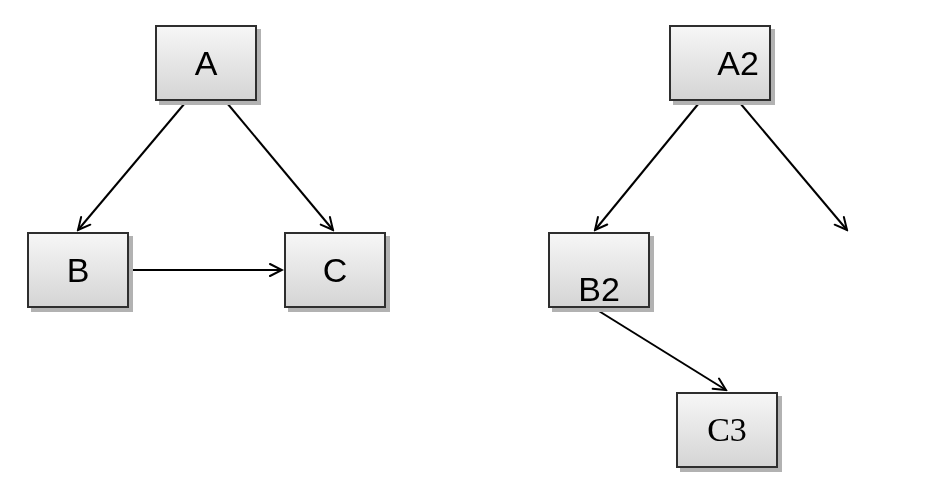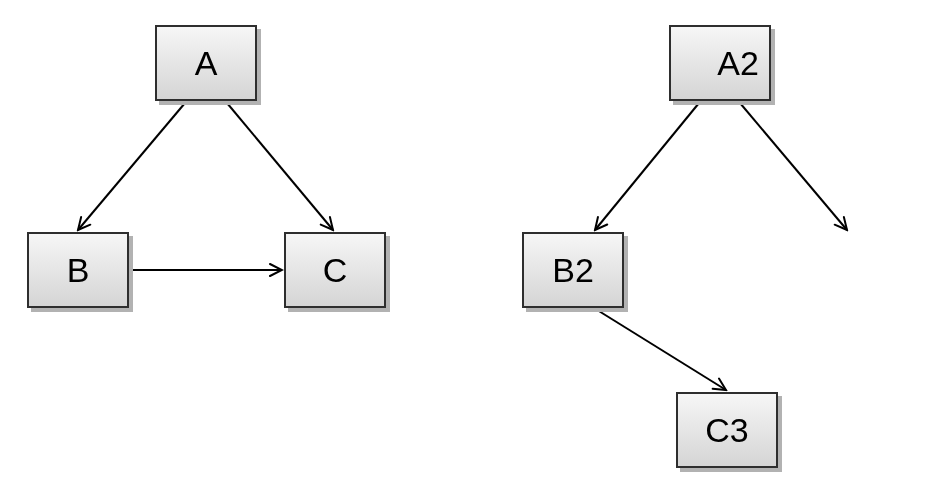--- a/index.html
+++ b/index.html
@@ -68,19 +68,19 @@
     </div>
     <div class="node" style="left: 27px; top: 232px;">
       <span class="node-label">B</span>
     </div>
     <div class="node" style="left: 284px; top: 232px;">
       <span class="node-label">C</span>
     </div>
     <div class="node" style="left: 669px; top: 25px; padding-left: 36px;">
       <span class="node-label">A2</span>
     </div>
-    <div class="node" style="left: 522px; top: 232px;">
+    <div class="node" style="left: 548px; top: 232px; align-items: flex-end;">
       <span class="node-label">B2</span>
     </div>
-    <div class="node" style="left: 676px; top: 392px;">
+    <div class="node" style="left: 676px; top: 392px; font-family: Liberation Serif, serif;">
       <span class="node-label">C3</span>
     </div>
   </div>
 
 </body></html>

